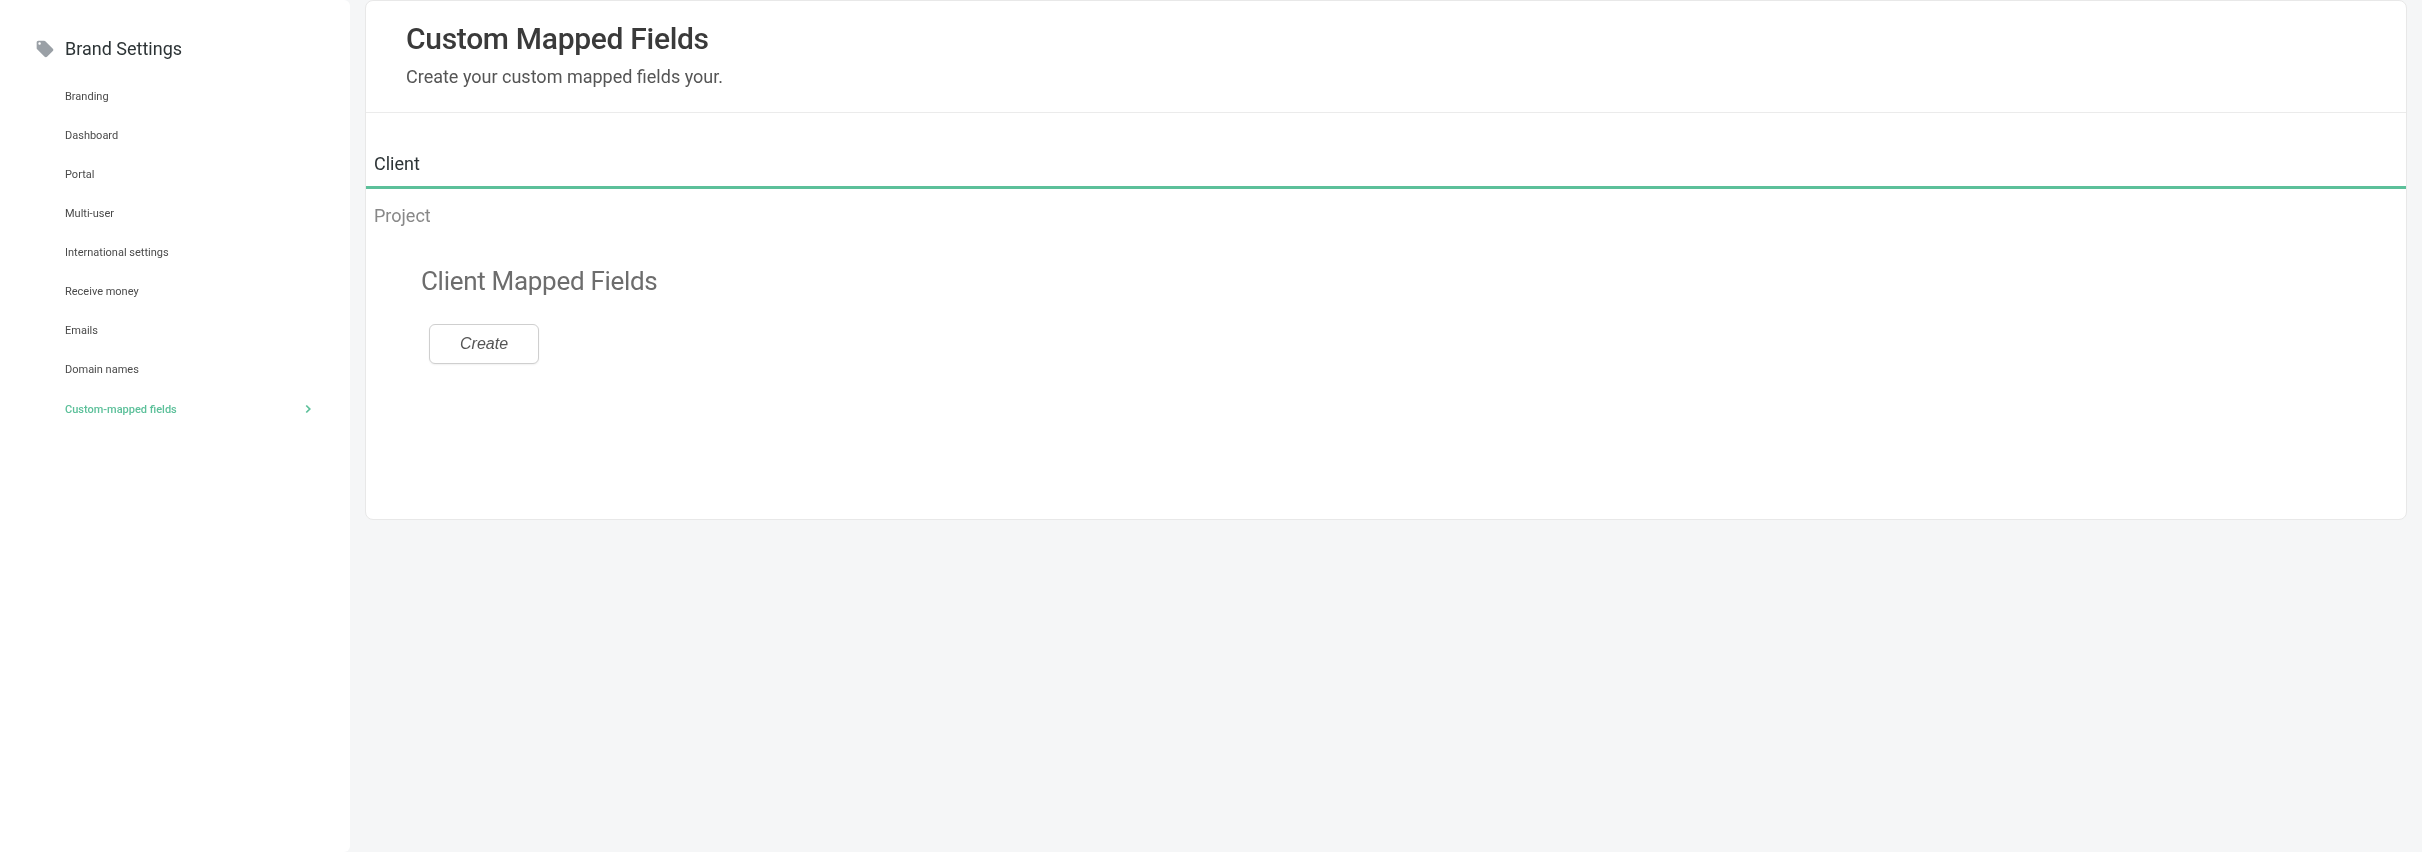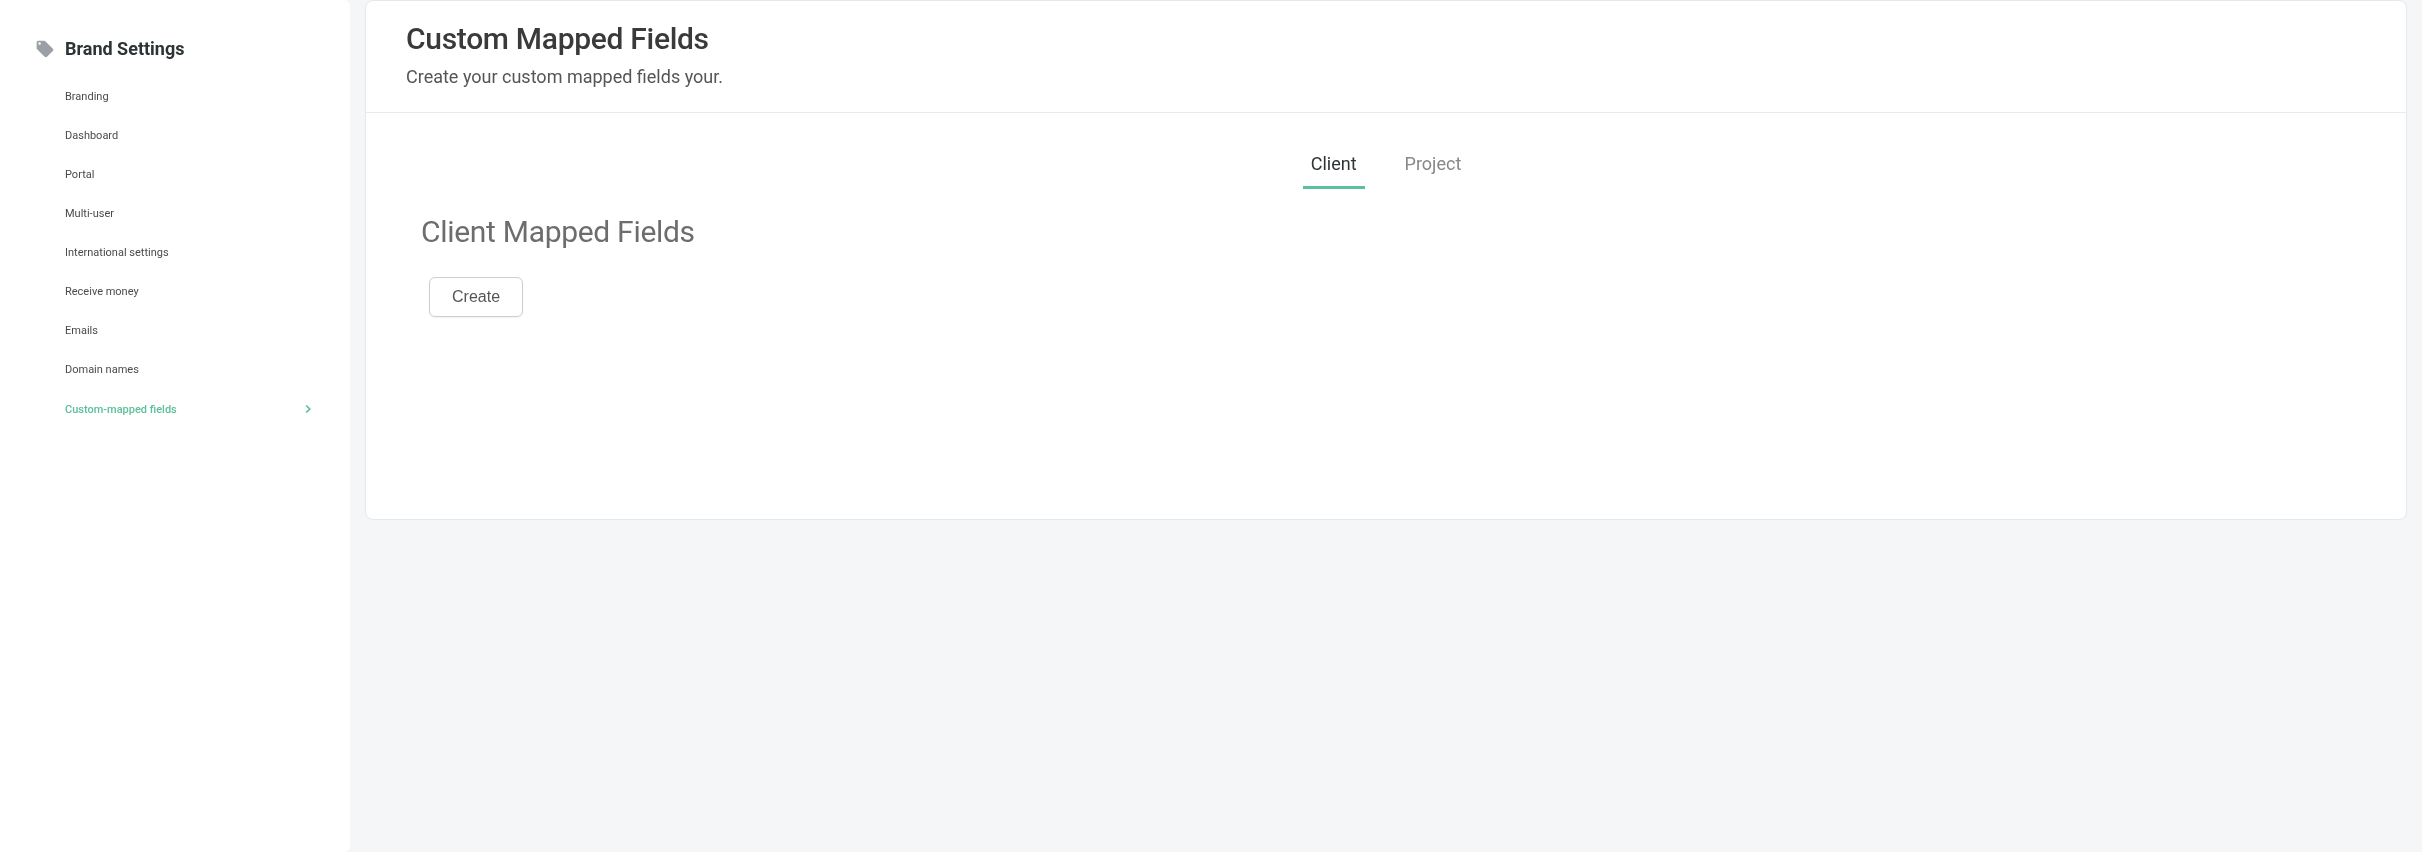--- a/index.html
+++ b/index.html
@@ -25,21 +25,21 @@
       align-items: center;
       padding: 8px 35px 18px 35px;
     }
     .tag-icon {
       width: 20px;
       height: 20px;
       margin-right: 10px;
       color: #9aa0a6;
     }
     .sidebar-header-text {
-      font-weight: 700;
+      font-weight: 400;
       font-size: 18px;
       color: #2d3436;
     }
     .sidebar-item {
       display: flex;
       align-items: center;
       justify-content: space-between;
       padding: 13px 35px 13px 65px;
       font-size: 11px;
       color: #4a4a4a;
@@ -76,59 +76,61 @@
       letter-spacing: -0.3px;
     }
     .page-subtitle {
       font-size: 18px;
       color: #555;
       margin-top: 10px;
     }
     .tabs {
       display: flex;
       justify-content: center;
-      gap: 32px;
+      gap: 16px;
       padding-top: 40px;
+      flex-direction: column;
     }
     .tab {
       font-size: 18px;
       color: #888;
       padding: 0 8px 12px 8px;
       cursor: pointer;
       border-bottom: 3px solid transparent;
     }
     .tab.active {
       color: #2d3436;
       border-bottom-color: #5cc09a;
     }
     .section {
       padding: 25px 55px;
     }
     .section-title {
-      font-size: 30px;
+      font-size: 26px;
       font-weight: 400;
       color: #6d6d6d;
       letter-spacing: -0.3px;
     }
     .section-desc {
       font-size: 18px;
       color: #3d3d3d;
       margin-top: 18px;
     }
     .create-button {
       margin-top: 28px;
       margin-left: 8px;
       background: #ffffff;
       border: 1px solid #cfcfcf;
       border-radius: 6px;
-      padding: 10px 22px;
+      padding: 10px 30px;
       font-size: 16px;
       color: #555;
       cursor: pointer;
       box-shadow: 0 1px 2px rgba(0,0,0,0.06);
+      font-style: italic;
     }
   </style>
 </head>
 <body>
 
 <nav class="sidebar">
   <div class="sidebar-header">
     <span class="tag-icon">
       <svg viewBox="0 0 24 24" fill="currentColor" width="20" height="20">
         <path d="M21.41 11.58l-9-9C12.05 2.22 11.55 2 11 2H4c-1.1 0-2 .9-2 2v7c0 .55.22 1.05.59 1.42l9 9c.36.36.86.58 1.41.58.55 0 1.05-.22 1.41-.59l7-7c.37-.36.59-.86.59-1.41 0-.55-.23-1.06-.59-1.42zM5.5 7C4.67 7 4 6.33 4 5.5S4.67 4 5.5 4 7 4.67 7 5.5 6.33 7 5.5 7z"></path>

